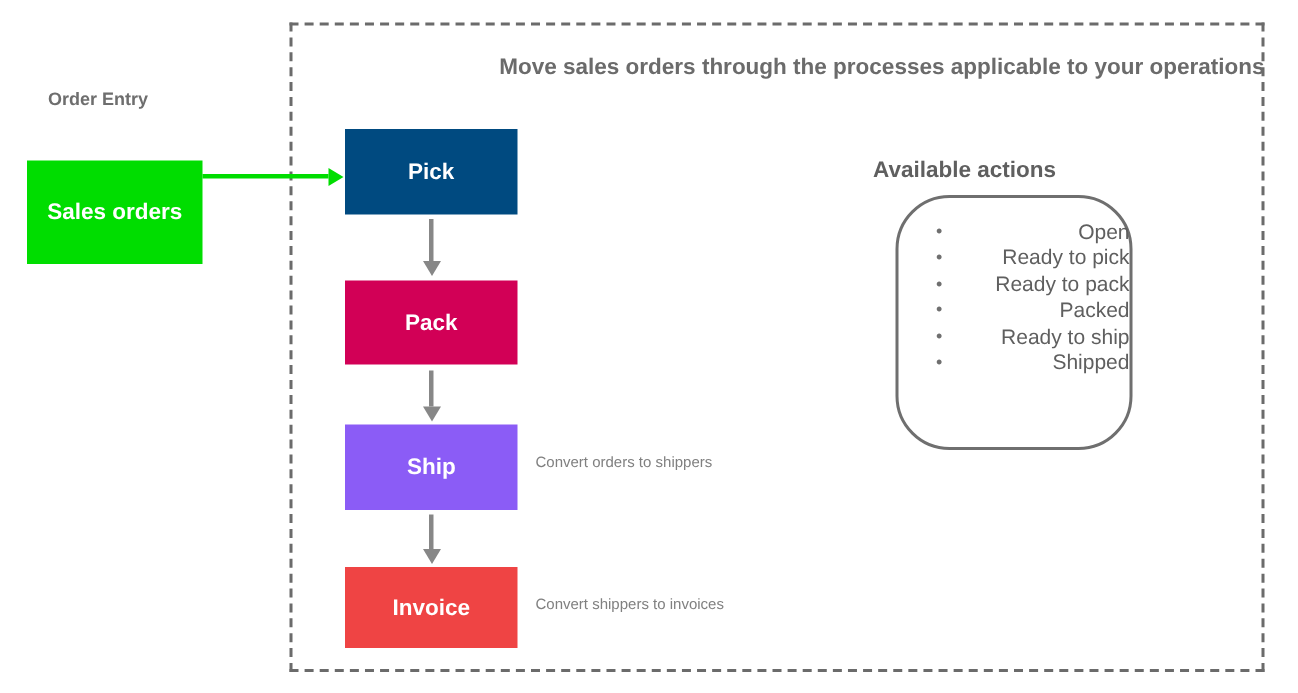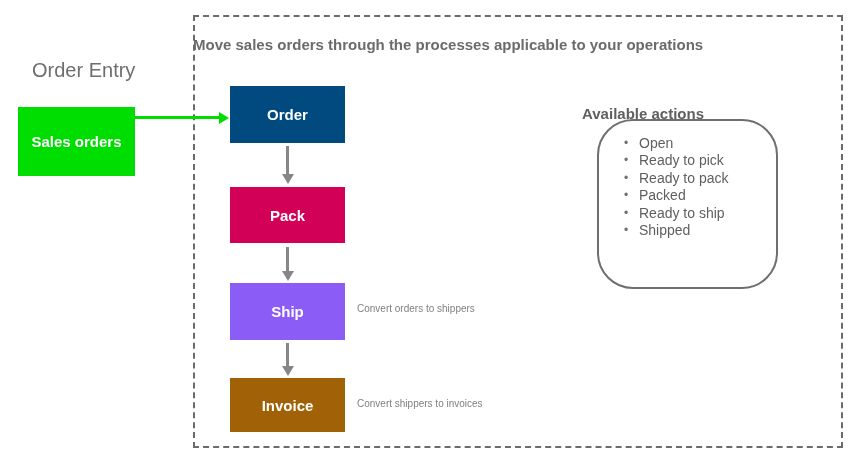--- a/index.html
+++ b/index.html
@@ -9,21 +9,21 @@
     width: 865px;
     height: 462px;
     background: #ffffff;
     overflow: hidden;
   }
 
   
   .order-entry-label {
     position: absolute;
     left: 32px; top: 59px;
-    font-size: 20px; font-weight: normal; color: #6e6e6e;
+    font-size: 12px; font-weight: bold; color: #6e6e6e;
   }
   .sales-box {
     position: absolute;
     left: 18px; top: 83px;
     width: 117px; height: 69px;
     display: flex; align-items: center; justify-content: center;
     color: #ffffff; font-size: 15px; font-weight: bold; margin-top: 24px;
   }
 
   
@@ -31,21 +31,21 @@
     position: absolute;
     left: 193px; top: 15px;
     width: 650px; height: 433px;
     border: 2px dashed #6b6b6b;
     box-sizing: border-box;
   }
   .panel-title {
     position: absolute;
     left: 193px; top: 36px;
     width: 650px;
-    text-align: left;
+    text-align: right;
     font-size: 15px; font-weight: bold; color: #6b6b6b;
   }
 
   
   .step {
     position: absolute;
     left: 230px;
     width: 115px; height: 57px;
     display: flex; align-items: center; justify-content: center;
     color: #ffffff; font-size: 15px; font-weight: bold;
@@ -105,25 +105,26 @@
   .caption-invoice { top: 398px; }
 
   
   .actions-heading {
     position: absolute;
     left: 582px; top: 105px;
     font-size: 15px; font-weight: bold; color: #5f5f5f;
   }
   .actions-box {
     position: absolute;
-    left: 597px; top: 119px;
-    width: 181px; height: 170px;
+    left: 597px; top: 130px;
+    width: 158px; height: 170px;
     border: 2px solid #6f6f6f;
     border-radius: 36px;
     box-sizing: border-box;
+    text-align: right;
   }
   .actions-list {
     list-style: none;
     margin: 0;
     padding: 14px 0 0 25px;
   }
   .actions-list li {
     position: relative;
     padding-left: 15px;
     font-size: 14px;
@@ -151,38 +152,38 @@
     <span>Sales orders</span>
   </div>
 
   <div class="arrow-right"></div>
 
   <div class="panel"></div>
 
   <div class="panel-title">Move sales orders through the processes applicable to your operations</div>
 
   <div class="step step-pick" style="background: rgb(0, 74, 128);">
-    <span>Order</span>
+    <span>Pick</span>
   </div>
 
   <div class="arrow-down arrow-1"></div>
 
   <div class="step step-pack" style="background: rgb(210, 0, 86);">
     <span>Pack</span>
   </div>
 
   <div class="arrow-down arrow-2"></div>
 
   <div class="step step-ship" style="background: #8b5cf6;">
     <span>Ship</span>
   </div>
 
   <div class="arrow-down arrow-3"></div>
 
-  <div class="step step-invoice" style="background: #a16207;">
+  <div class="step step-invoice" style="background: #ef4444;">
     <span>Invoice</span>
   </div>
 
   <div class="caption caption-ship">Convert orders to shippers</div>
 
   <div class="caption caption-invoice">Convert shippers to invoices</div>
 
   <div class="actions-heading">Available actions</div>
 
   <div class="actions-box">

